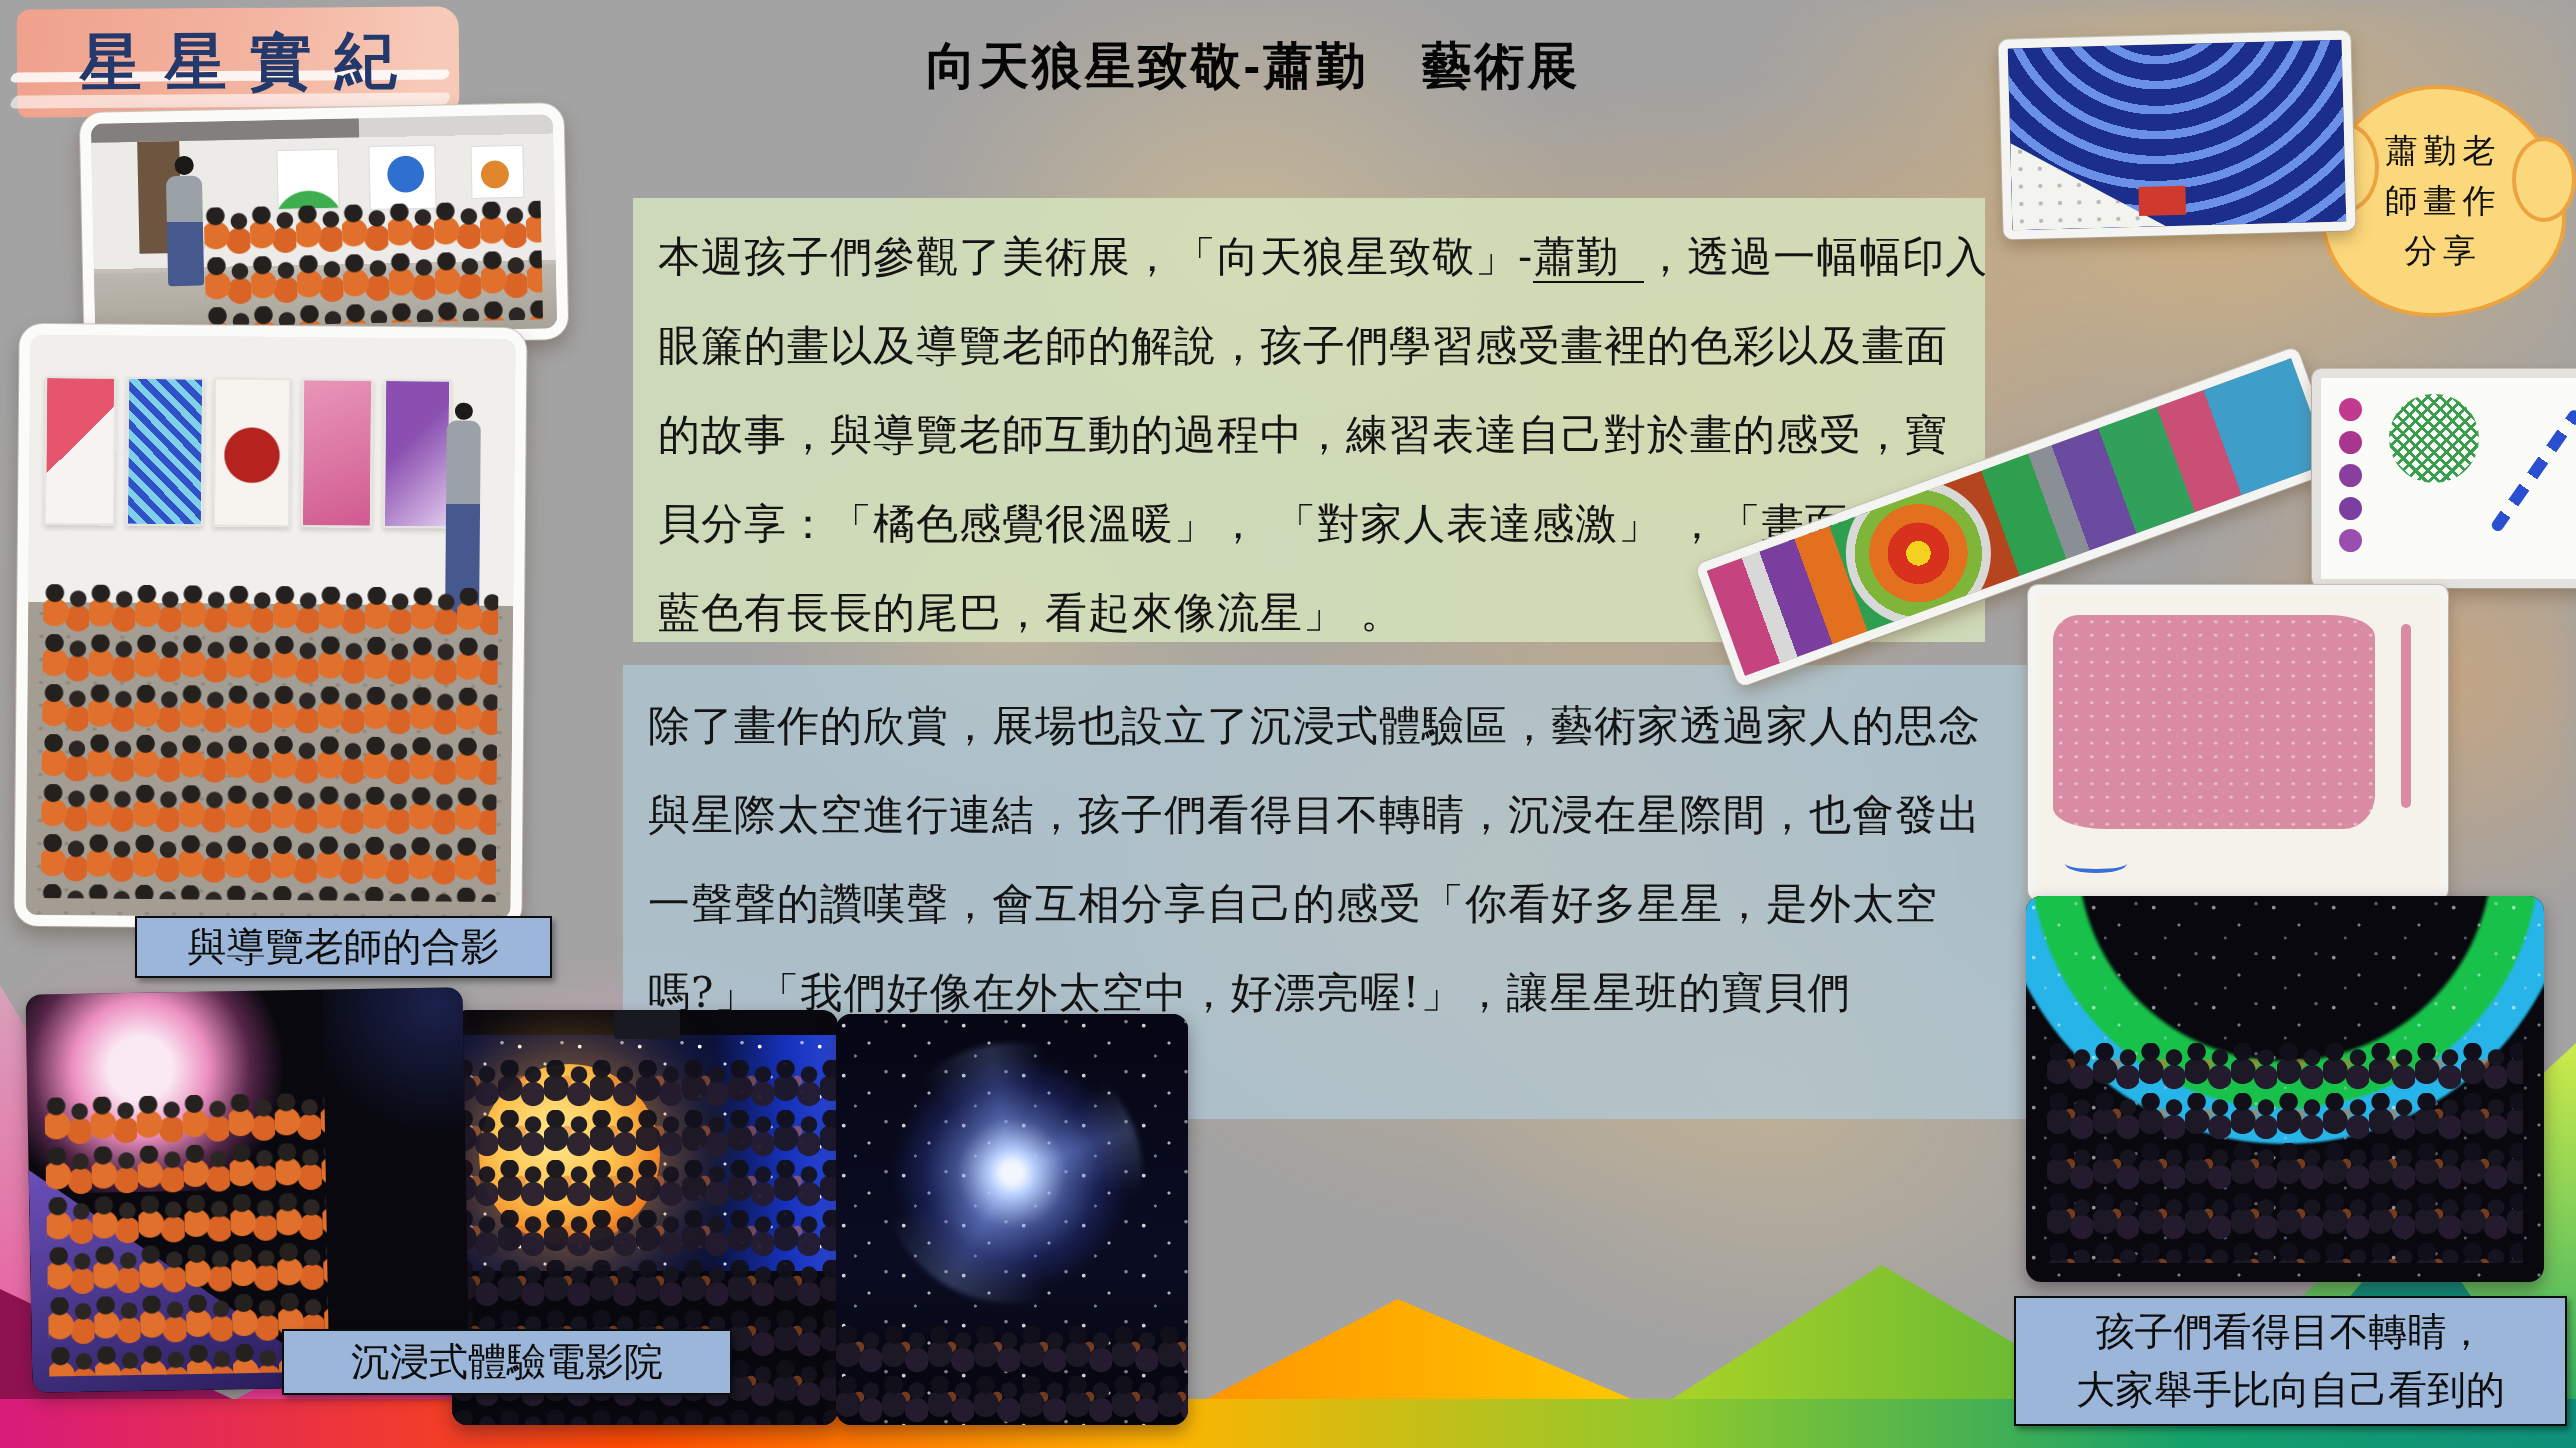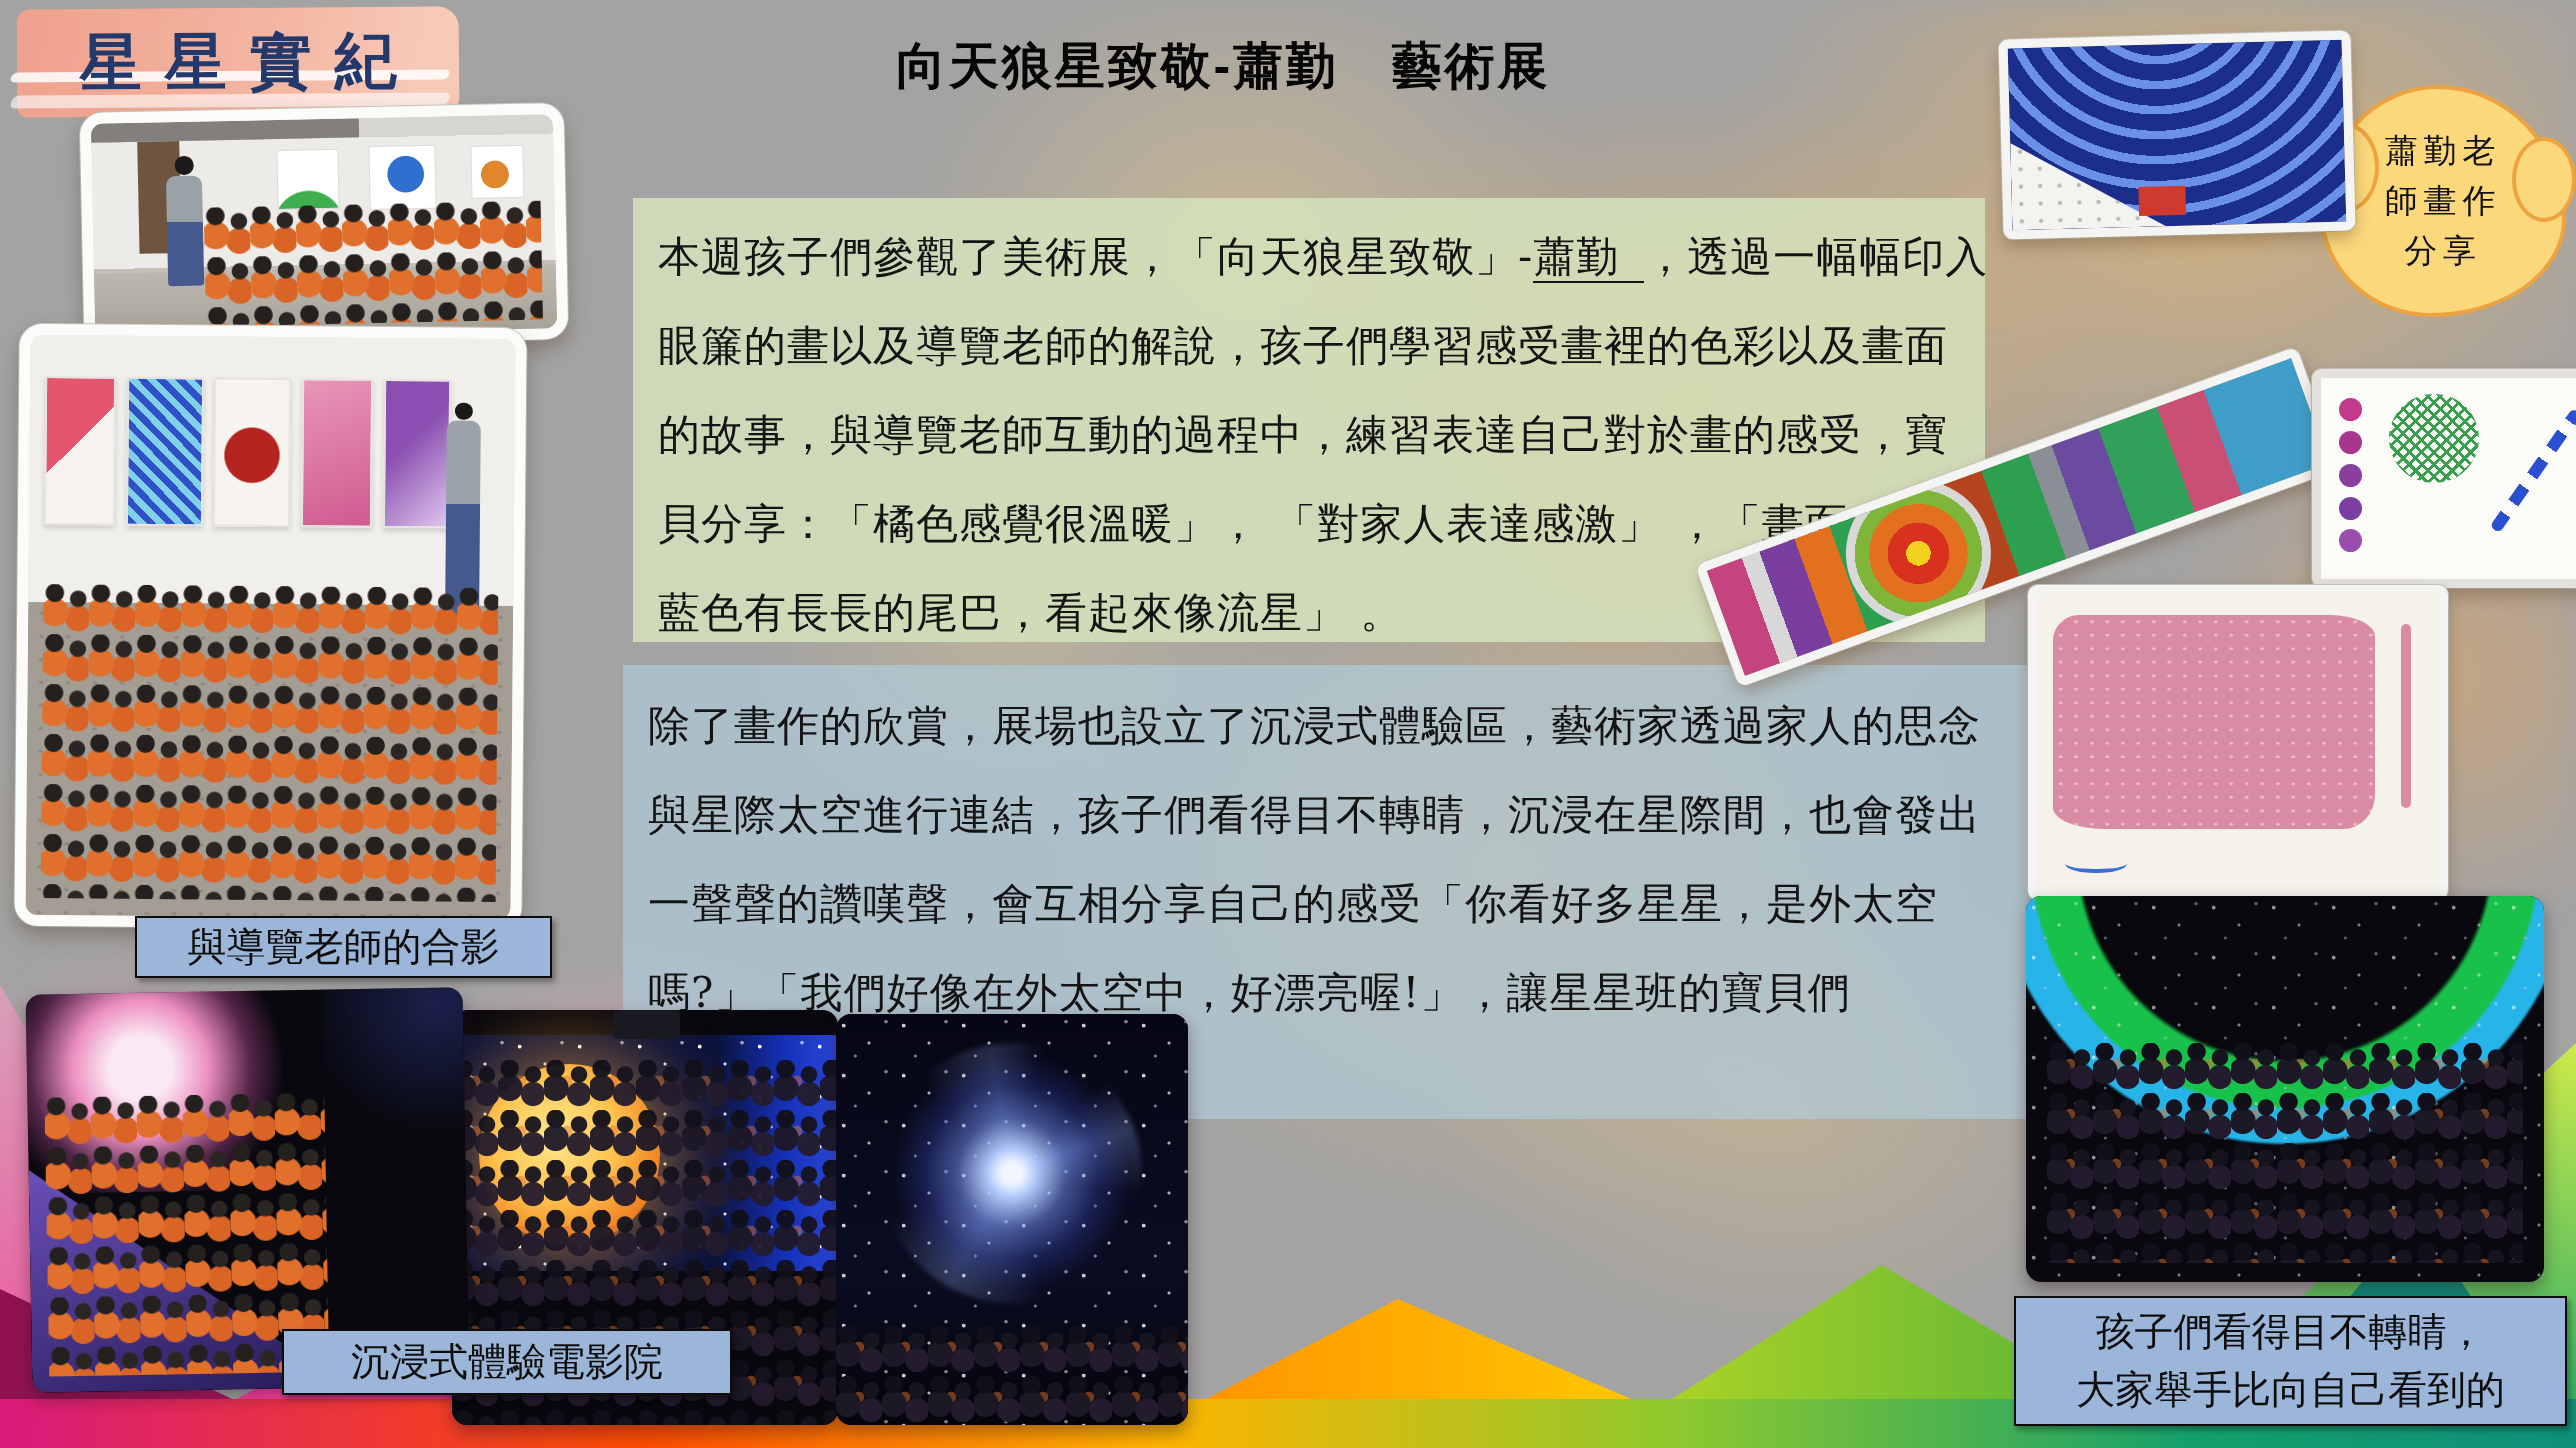--- a/index.html
+++ b/index.html
@@ -45,21 +45,21 @@
   .brush{left:17.4px;top:7.7px;width:442px;height:108px;z-index:2;transform:rotate(-.4deg);
      background:linear-gradient(100deg,#efa18c,#f3b5a1 55%,#f7c9b7 90%);
      border-radius:13.5px 21px 17.4px 9.7px;display:flex;align-items:center;justify-content:center;}
   .brush .streak{position:absolute;left:-5.8px;right:9.7px;height:9.7px;background:rgba(255,255,255,.85);
      border-radius:5.8px;transform:skewX(-20deg);}
   .brush .s1{top:58%;} .brush .s2{top:80%;height:12.6px;opacity:.7;}
   .brush-text{position:relative;font-size:62px;font-weight:bold;letter-spacing:23px;color:#24396b;
      text-indent:23px;white-space:nowrap;}
 
   
-  .heading{left:896px;top:33px;z-index:2;margin:0;font-family:"Liberation Sans","DejaVu Sans",sans-serif;
+  .heading{left:926px;top:33px;z-index:2;margin:0;font-family:"Liberation Sans","DejaVu Sans",sans-serif;
      font-size:50px;font-weight:bold;color:#060606;letter-spacing:2.9px;white-space:nowrap;}
 
   
   .para{z-index:2;overflow:hidden;color:#141414;}
   .para-green{left:633px;top:198px;width:1352px;height:444px;background:rgba(213,227,188,.85);padding:13.5px 25px 0;box-sizing:border-box;}
   .para-blue{left:623px;top:665px;width:1582px;height:454px;background:rgba(176,203,216,.72);padding:15.5px 25px 0;box-sizing:border-box;}
   .pline{height:89px;line-height:89px;font-size:42px;letter-spacing:1px;white-space:nowrap;}
   .u{border-bottom:2.9px solid #111;padding-right:25px;margin-top:44px;}
 
   

